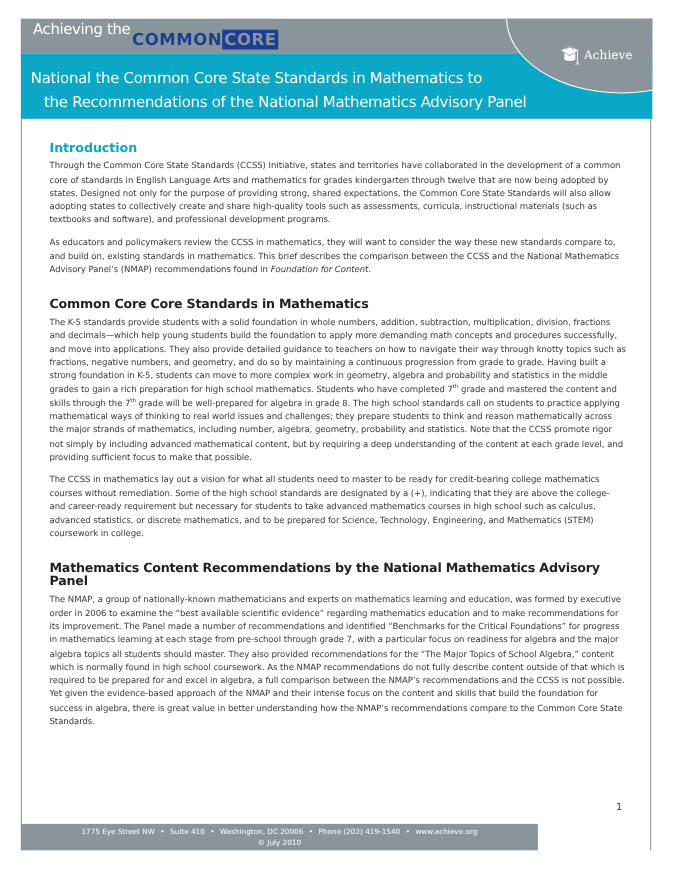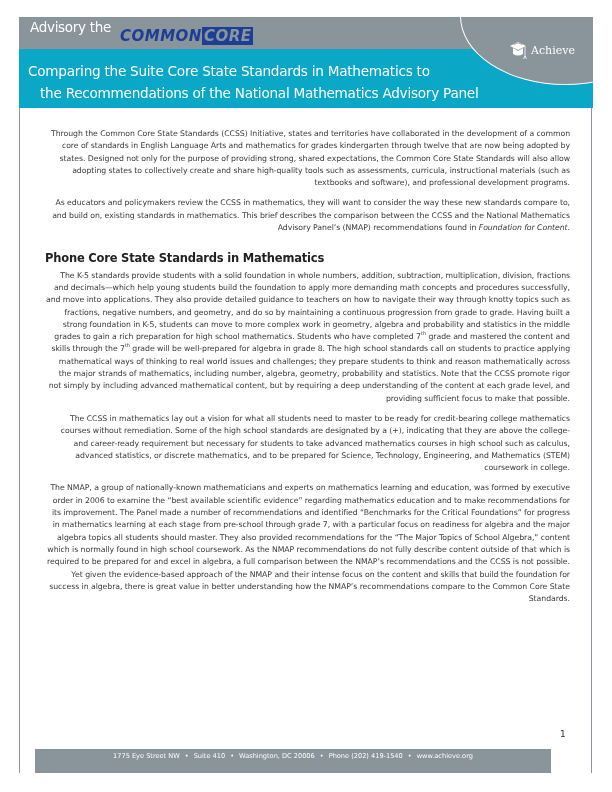--- a/index.html
+++ b/index.html
@@ -1,82 +1,85 @@
 <!DOCTYPE html>
 <html><head>
 <meta charset="utf-8">
 <style>
   html, body { margin:0; padding:0; background:#ffffff; }
   body { width:612px; height:792px; position:relative; overflow:hidden; font-family:"DejaVu Sans", sans-serif; }
   .frame { position:absolute; left:19px; top:17px; width:573px; height:756px; border-left:1px solid #8c969c; border-right:1px solid #8c969c; box-sizing:border-box; }
   .top-band { position:absolute; left:19px; top:17px; width:574px; height:32px; background:#8a959b; }
   .brand { position:absolute; left:30px; top:19px; color:#ffffff; font-size:13.5px; letter-spacing:-0.3px; }
-  .brand .common { position:absolute; left:90px; top:8px; font-family:"DejaVu Sans", sans-serif; font-weight:bold; font-size:15px; color:#1b3f95; letter-spacing:0.5px; white-space:nowrap;font-style:italic; }
+  .brand .common { position:absolute; left:90px; top:8px; font-family:"DejaVu Sans", sans-serif; font-weight:bold; font-size:15px; color:#1b3f95; letter-spacing:0.5px; white-space:nowrap; }
   .brand .core { background:#1b3f95; color:#8a959b; padding:0 2px; }
   .teal-band { position:absolute; left:19px; top:49px; width:574px; height:59px; background:#0aa7c6; }
   .title-1, .title-2 { position:absolute; left:28px; color:#ffffff; font-size:13.6px; letter-spacing:-0.25px; white-space:nowrap; }
   .title-1 { top:63px; }
   .title-2 { top:85px;margin-left:12px; }
   .logo-arc { position:absolute; left:452px; top:-40px; width:190px; height:120px; border-radius:0 0 95px 95px / 0 0 70px 70px; background:#8a959b; }
   .logo-arc-clip { position:absolute; left:19px; top:17px; width:574px; height:91px; overflow:hidden; }
   .logo-arc-clip .logo-arc { left:441px; top:-70px; width:210px; height:138px; border-radius:50%; border:1px solid #ffffff; box-sizing:border-box; }
   .logo { position:absolute; left:509px; top:40px; color:#ffffff; font-family:"DejaVu Serif", serif; font-size:11px; display:flex; align-items:center; gap:4px; }
   .logo svg { display:block; }
   .content { position:absolute; left:45px; top:128px; width:525px; color:#3a3a3a; font-size:7.75px; line-height:12.3px; letter-spacing:-0.05px; }
-  .content p { margin:0 0 8px 0;text-align:right; }
+  .content p { margin:0 0 8px 0; }
   h2.intro { color:#0aa7c6; font-size:11.5px; margin:0 0 5px 0; font-weight:bold; }
   h2.sec { color:#222; font-size:11.5px; margin:18px 0 5px 0; font-weight:bold; letter-spacing:-0.2px; }
   .page-number { position:absolute; left:560px; top:729px; font-size:9px; color:#333; }
-  .footer { position:absolute; left:19px; top:749px; width:516px; height:24px; background:#8a959b; color:#ffffff; font-size:6.6px; text-align:center; line-height:10px; padding-top:2px; box-sizing:border-box;margin-left:16px; }
+  .footer { position:absolute; left:19px; top:749px; width:470px; height:24px; background:#8a959b; color:#ffffff; font-size:6.6px; text-align:center; line-height:10px; padding-top:2px; box-sizing:border-box; }
   .footer .sep { margin:0 5px; }
   sup { font-size:5px; vertical-align:super; line-height:0; }
 </style>
 </head>
 <body>
 
 <div class="frame"></div>
 
 <div class="top-band"></div>
 <div class="teal-band"></div>
 
 <div class="logo-arc-clip">
   <div class="logo-arc"></div>
 </div>
 
 <div class="brand">
-  <span>Advisory the</span>
+  <span>Achieving the</span>
   <span class="common"><span>COMMON</span><span class="core">CORE</span></span>
 </div>
 
 <div class="logo">
   <span>
     <svg width="18" height="20" viewBox="0 0 18 20">
       <path d="M1 6 L9 2 L17 6 L9 10 Z" fill="#ffffff"></path>
       <path d="M4 8 L4 14 Q9 17 14 14 L14 8 L9 11 Z" fill="#ffffff"></path>
       <path d="M5 5 Q9 1 13 5" stroke="#8a959b" stroke-width="0.8" fill="none"></path>
       <line x1="16" y1="7" x2="16" y2="17" stroke="#ffffff" stroke-width="0.8"></line>
       <path d="M14.5 19 L16 16 L17.5 19" stroke="#ffffff" stroke-width="0.8" fill="none"></path>
     </svg>
   </span>
   <span>Achieve</span>
 </div>
 
-<div class="title-1">Comparing the Suite Core State Standards in Mathematics to</div>
+<div class="title-1">National the Common Core State Standards in Mathematics to</div>
 <div class="title-2">the Recommendations of the National Mathematics Advisory Panel</div>
 
 <div class="content">
+  <h2 class="intro">Introduction</h2>
   <p>Through the Common Core State Standards (CCSS) Initiative, states and territories have collaborated in the development of  a common core of standards in English Language Arts and mathematics for grades kindergarten through twelve that are now being adopted by states. Designed not only for the purpose of providing  strong, shared  expectations, the Common Core State Standards will also allow adopting states  to collectively create and share high-quality tools such as assessments, curricula, instructional materials (such as textbooks and software), and professional development programs.</p>
   <p><span>As educators and policymakers review the CCSS in mathematics, they will want to consider the way these new standards compare to, and build on, existing standards in mathematics. This brief describes the comparison between the CCSS and the National Mathematics Advisory Panel’s (NMAP) recommendations found in </span><em>Foundation for Content</em><span>.</span></p>
 
-  <h2 class="sec">Phone Core State Standards in Mathematics</h2>
+  <h2 class="sec">Common Core Core Standards in Mathematics</h2>
   <p><span>The K-5 standards provide students with a solid foundation in whole numbers, addition, subtraction, multiplication, division, fractions and decimals—which help young students build the foundation to apply more demanding math concepts and procedures successfully, and move into applications. They also provide detailed guidance to teachers on how to navigate their way through knotty topics such as fractions, negative numbers, and geometry, and do so by maintaining a continuous progression from grade to grade. Having built a strong foundation in K-5, students can move to more complex work in geometry, algebra and probability and statistics in the middle grades to gain a rich preparation for high school mathematics. Students who have completed 7</span><sup>th</sup><span> grade and mastered the content and skills through the 7</span><sup>th</sup><span> grade will be well-prepared for algebra in grade 8. The high school standards call on students to practice applying mathematical ways of thinking to real world issues and challenges; they prepare students to think and reason mathematically across the major strands of mathematics, including number, algebra, geometry, probability and statistics. Note that the CCSS promote rigor not simply by including advanced mathematical content, but by requiring a deep understanding of the content at each grade level, and providing sufficient focus to make that possible.</span></p>
   <p>The CCSS in mathematics lay out a vision for what all students need to master to be ready for credit-bearing college mathematics courses without remediation. Some of the high school standards are designated by a (+), indicating that they are above the college- and career-ready requirement but necessary for students to take advanced mathematics courses in high school such as calculus, advanced statistics, or discrete mathematics, and to be prepared for Science, Technology, Engineering, and Mathematics (STEM) coursework in college.</p>
 
+  <h2 class="sec">Mathematics Content Recommendations by the National Mathematics Advisory Panel</h2>
   <p>The NMAP, a group of nationally-known mathematicians and experts on mathematics learning and education, was formed by executive order in 2006 to examine the “best available scientific evidence” regarding mathematics education and to make recommendations for its improvement. The Panel made a number of recommendations and identified “Benchmarks for the Critical Foundations” for progress in mathematics learning at each stage from pre-school through grade 7, with a particular focus on readiness for algebra and the major algebra topics all students should master. They also provided recommendations for the “The Major Topics of School Algebra,” content which is normally found in high school coursework. As the NMAP recommendations do not fully describe content outside of that which is required to be prepared for and excel in algebra, a full comparison between the NMAP’s recommendations and the CCSS is not possible. Yet given the evidence-based approach of the NMAP and their intense focus on the content and skills that build the foundation for success in algebra, there is great value in better understanding how the NMAP’s recommendations compare to the Common Core State Standards.</p>
 </div>
 
 <div class="page-number">1</div>
 
 <div class="footer">
   <div>
     <span>1775 Eye Street NW</span><span class="sep">•</span><span>Suite 410</span><span class="sep">•</span><span>Washington, DC 20006</span><span class="sep">•</span><span>Phone (202) 419-1540</span><span class="sep">•</span><span>www.achieve.org</span>
   </div>
+  <div>© July 2010</div>
 </div>
 
 </body></html>

